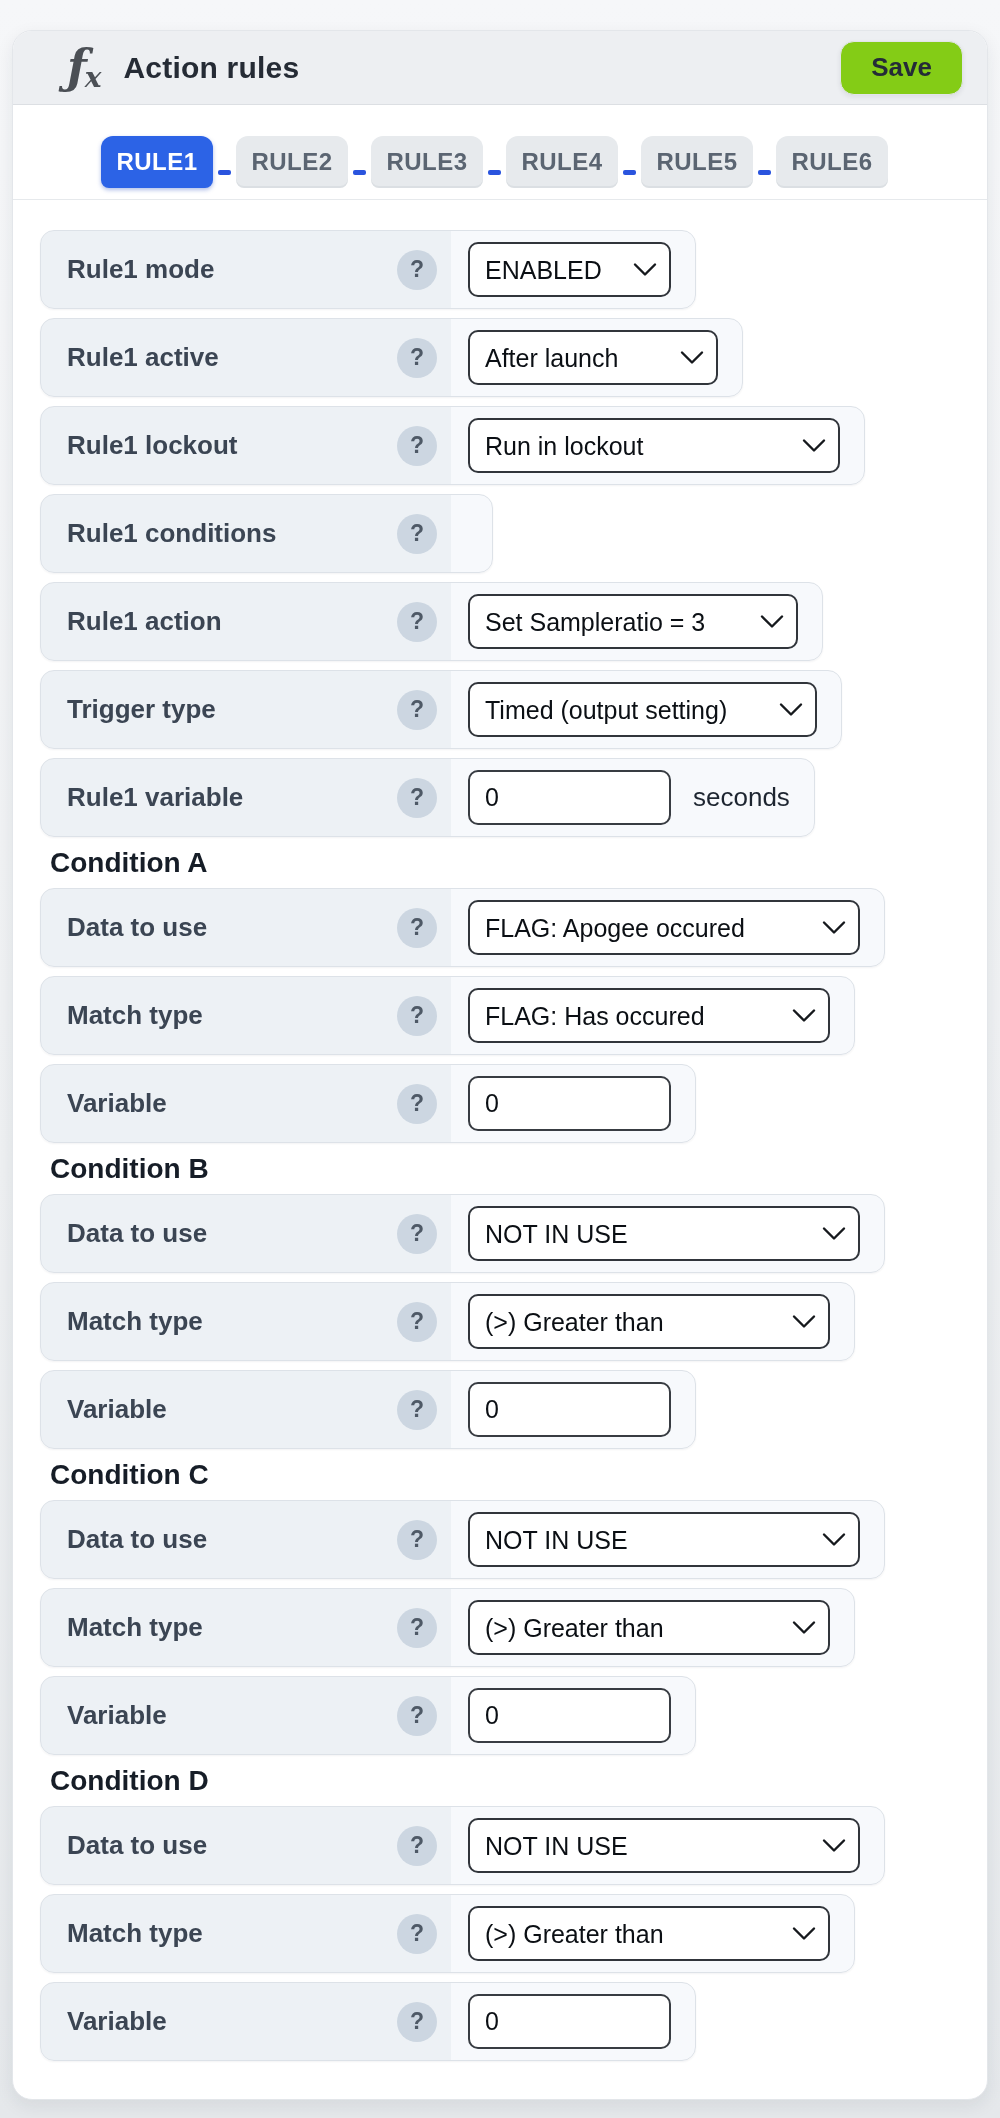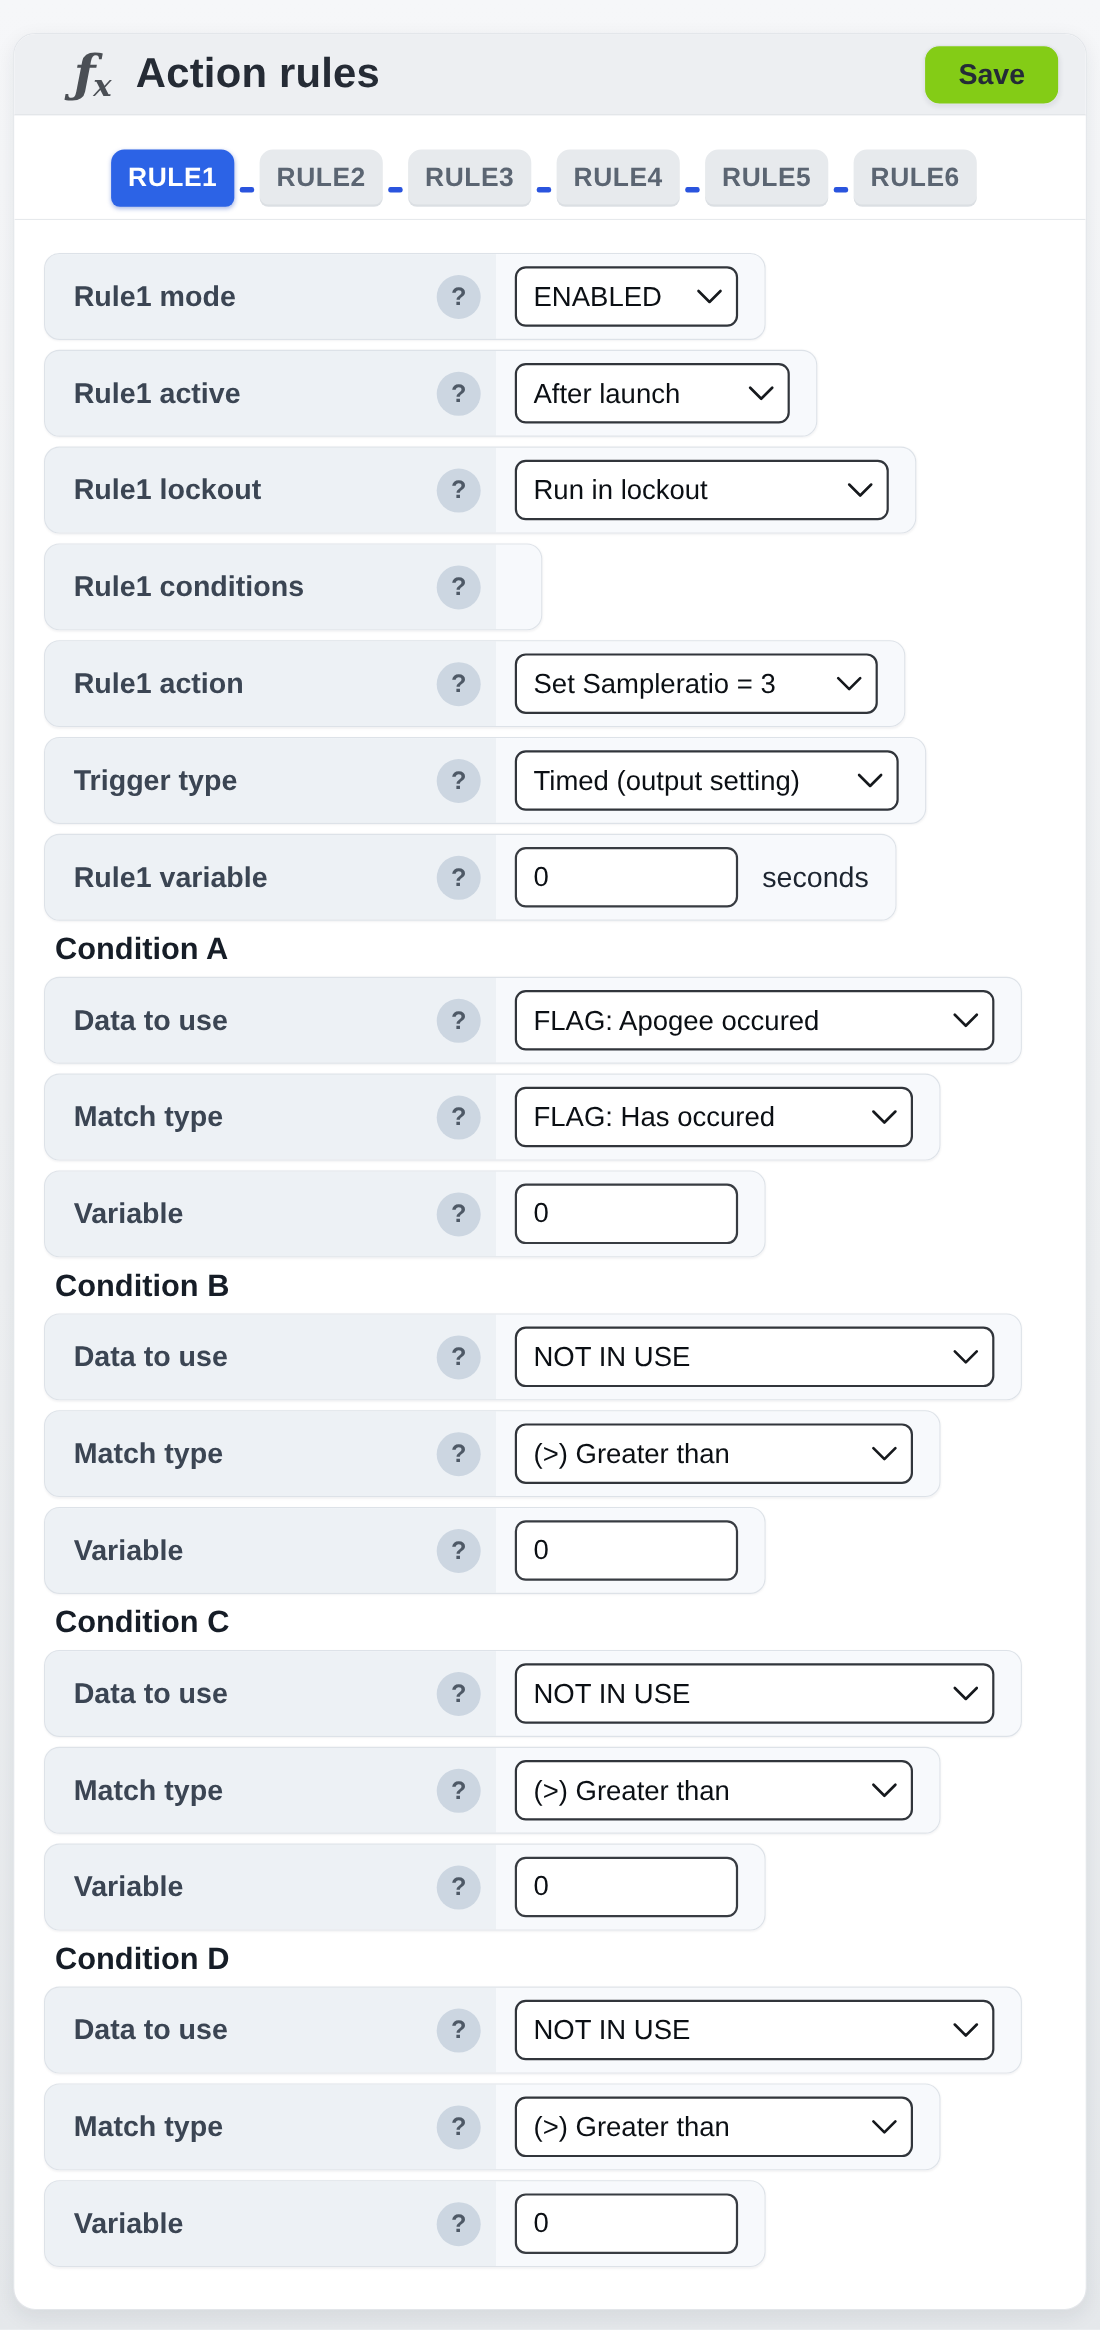--- a/index.html
+++ b/index.html
@@ -19,21 +19,21 @@
   .hdr{
     height:74px;background:#edeff2;border-bottom:1px solid #dcdfe3;
     display:flex;align-items:center;padding:0 24px 0 54px;box-sizing:border-box;
   }
   .fx-icon{
     color:#4b4f55;font-family:"DejaVu Serif","Liberation Serif",serif;
     font-style:italic;font-weight:700;font-size:46px;line-height:1;
     display:flex;align-items:flex-start;margin-right:22px;user-select:none;
   }
   .fx-icon .fx-x{font-size:28px;margin-top:20px;margin-left:-2px;}
-  .hdr-title{font-size:38px;font-weight:700;color:#252b35;letter-spacing:.2px;}
+  .hdr-title{font-size:30px;font-weight:700;color:#252b35;letter-spacing:.2px;}
   .save-btn{
     margin-left:auto;height:54px;padding:0 30px;background:#84cc16;
     border:1.5px solid #e2e5e9;border-radius:14px;
     box-shadow:0 2px 5px rgba(20,30,50,.08);
     font-family:inherit;font-size:26px;font-weight:700;color:#242b37;cursor:pointer;
   }
   
   .tabbar{
     background:#ffffff;border-bottom:1px solid #e6e9ec;
     padding:31px 0 11px 88px;display:flex;align-items:flex-end;
@@ -81,26 +81,26 @@
   input.ctl{
     height:55px;border:2px solid #383c42;border-radius:10px;background:#ffffff;
     font-family:inherit;font-size:25px;color:#0b0f14;
     padding:0 15px;box-sizing:border-box;
   }
   .chev{position:absolute;right:14px;top:50%;transform:translateY(-50%);pointer-events:none;}
   .unit{font-size:26px;color:#1d2530;margin-left:22px;}
   
   [data-row-id="rule1-mode"]       .ctl{width:203px}
   [data-row-id="rule1-active"]     .ctl{width:250px}
-  [data-row-id="rule1-lockout"]    .ctl{width:340px}
+  [data-row-id="rule1-lockout"]    .ctl{width:372px}
   [data-row-id="rule1-conditions"] .ctl{width:322px}
   [data-row-id="rule1-action"]     .ctl{width:330px}
   [data-row-id="trigger-type"]     .ctl{width:349px}
   [data-row-id="rule1-variable"]   .ctl{width:203px}
-  [data-row-id="cond-data"]        .ctl{width:436px}
+  [data-row-id="cond-data"]        .ctl{width:392px}
   [data-row-id="cond-match"]       .ctl{width:362px}
   [data-row-id="cond-variable"]    .ctl{width:203px}
 </style>
 </head>
 <body>
 
 <div class="app-card">
 
   <div class="hdr">
     <span class="fx-icon">

